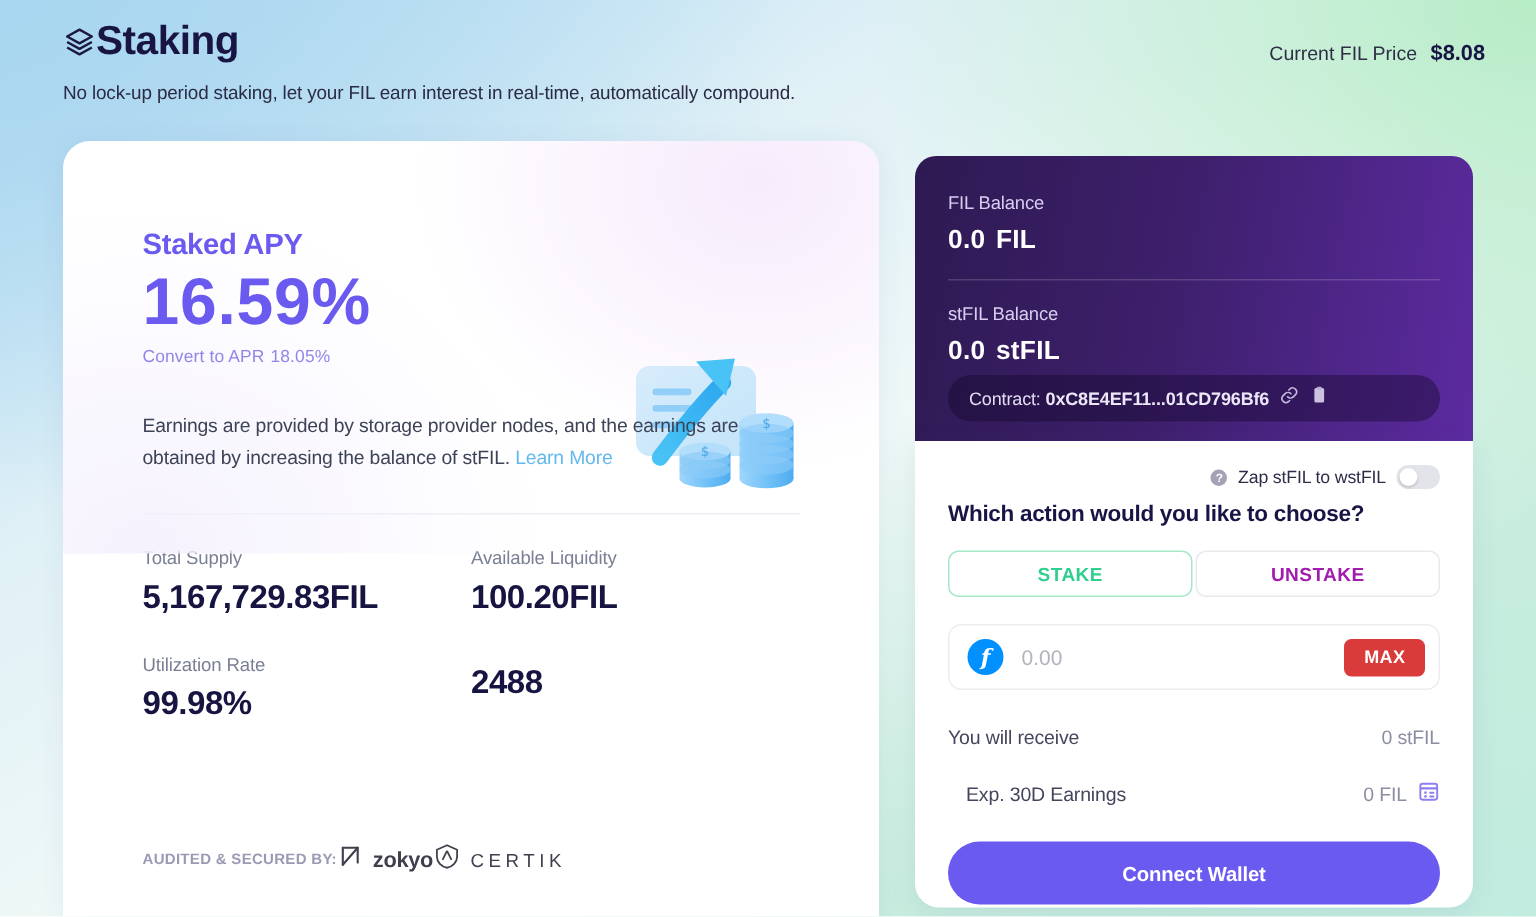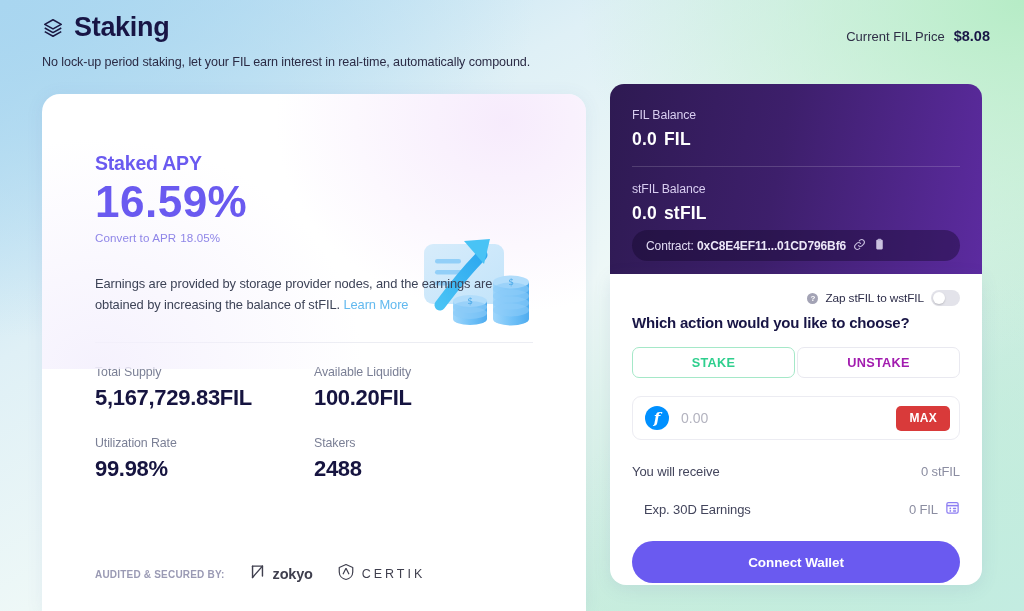--- a/index.html
+++ b/index.html
@@ -23,21 +23,21 @@
   }
 
   
   .header {
     position: absolute;
     left: 42px;
     top: 14px;
     right: 34px;
     height: 62px;
   }
-  .title-row { display: flex; align-items: center; gap: 10px; }
+  .title-row { display: flex; align-items: center; }
   .stack-icon { width: 22px; height: 22px; display: block; color: #1b1842; }
   .page-title {
     font-size: 27px;
     font-weight: bold;
     color: #181545;
     letter-spacing: -0.3px;
     line-height: 1;
   }
   .subtitle {
     margin-top: 14px;
@@ -145,21 +145,20 @@
     letter-spacing: -0.3px;
   }
 
   .audit-row {
     position: absolute;
     left: 53px;
     bottom: 26px;
     right: 40px;
     display: flex;
     align-items: center;
-    gap: 24px;
   }
   .audit-label {
     font-size: 10px;
     font-weight: bold;
     color: #9a9ab4;
     letter-spacing: 0.2px;
   }
   .brand { display: flex; align-items: center; gap: 7px; }
   .brand-text {
     font-size: 14.5px;
@@ -171,21 +170,21 @@
     font-weight: normal;
     font-size: 12.5px;
     letter-spacing: 3px;
     color: #3f3f4e;
   }
 
   
   .right-panel {
     position: absolute;
     left: 610px;
-    top: 84px;
+    top: 104px;
     width: 372px;
     height: 501px;
   }
   .balance-card {
     position: relative;
     height: 190px;
     border-radius: 14px 14px 0 0;
     background: linear-gradient(100deg, #2e1a52 0%, #3d1f6b 45%, #5c2ba0 100%);
     padding: 24px 22px 0 22px;
     overflow: hidden;
@@ -462,21 +461,20 @@
       </div>
       <div>
         <div class="stat-label">Available Liquidity</div>
         <div class="stat-value">100.20FIL</div>
       </div>
       <div>
         <div class="stat-label">Utilization Rate</div>
         <div class="stat-value">99.98%</div>
       </div>
       <div>
-        <div class="stat-label">Stakers</div>
         <div class="stat-value">2488</div>
       </div>
     </div>
 
     <div class="audit-row">
       <span class="audit-label">AUDITED &amp; SECURED BY:</span>
 
       <span class="brand">
         <span>
           <svg width="17" height="17" viewBox="0 0 24 24" fill="none" stroke="#3f3f4e" stroke-width="2" stroke-linecap="round" stroke-linejoin="round">

